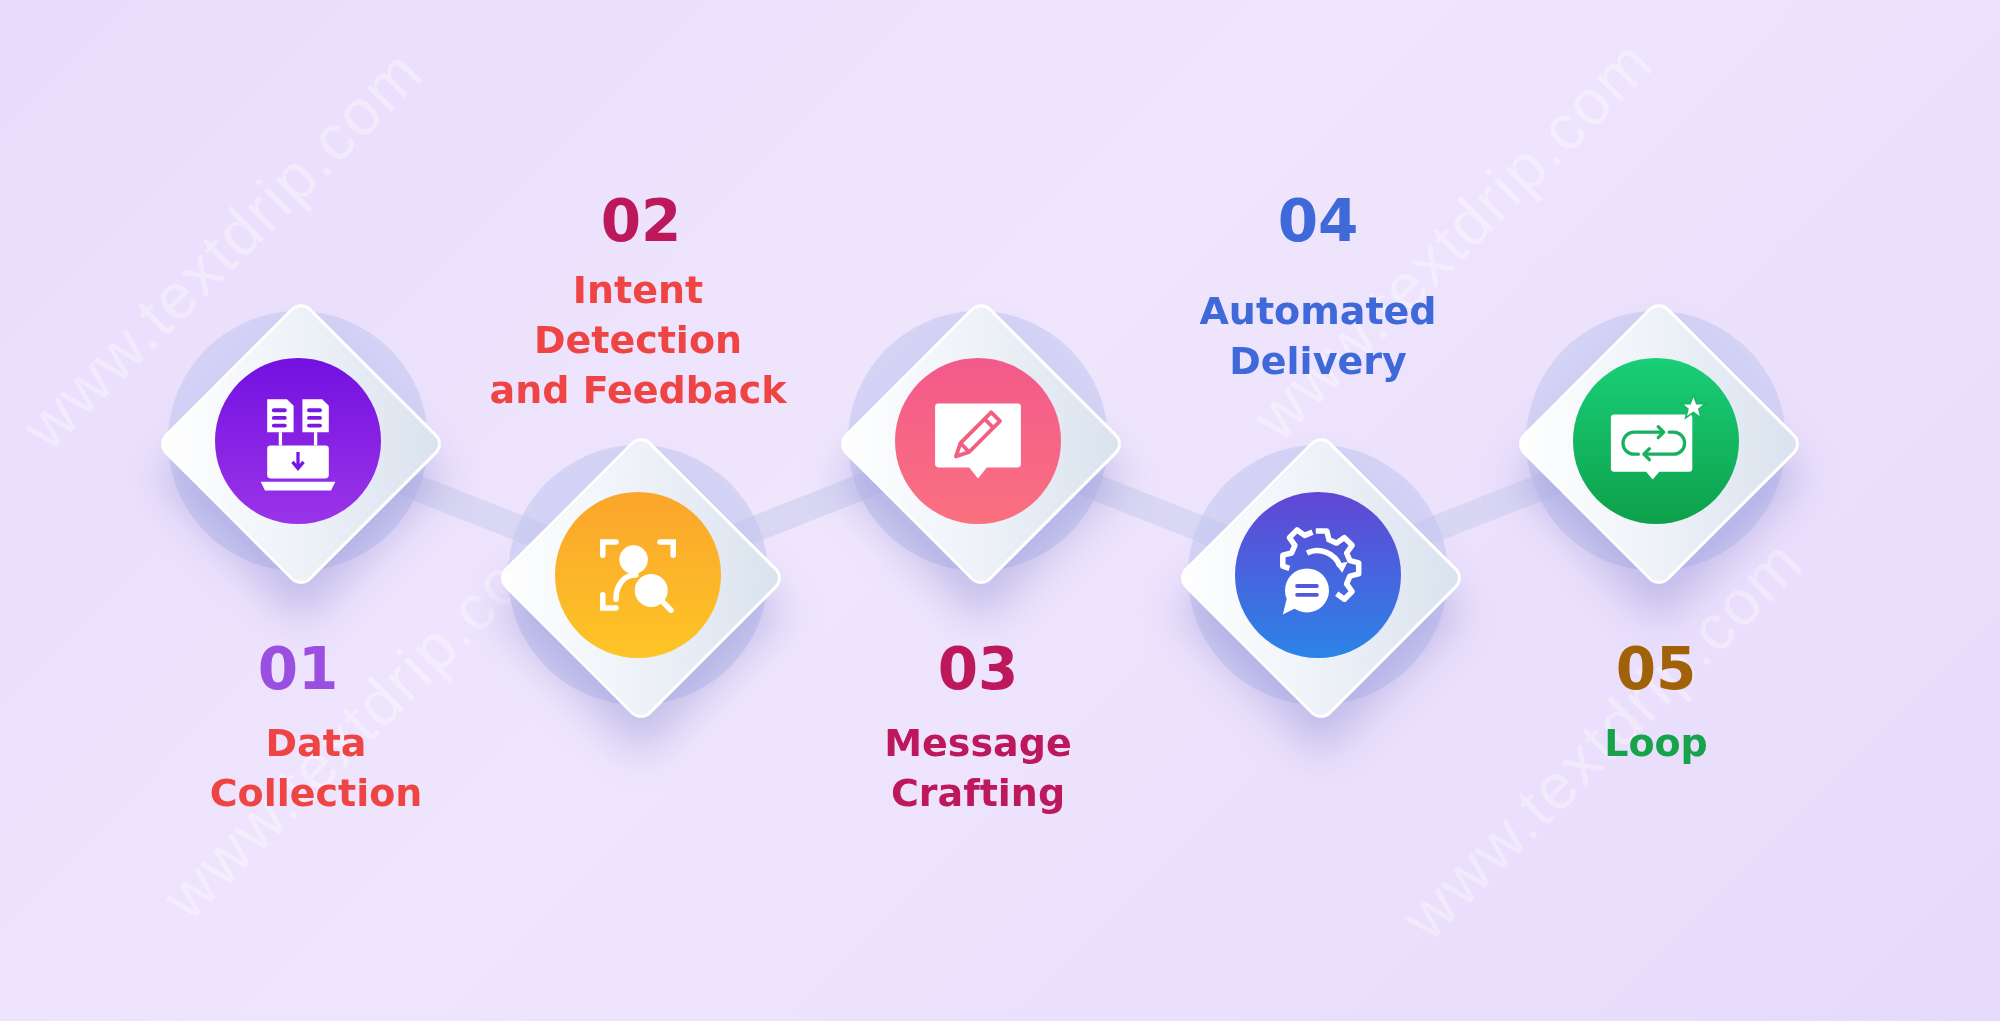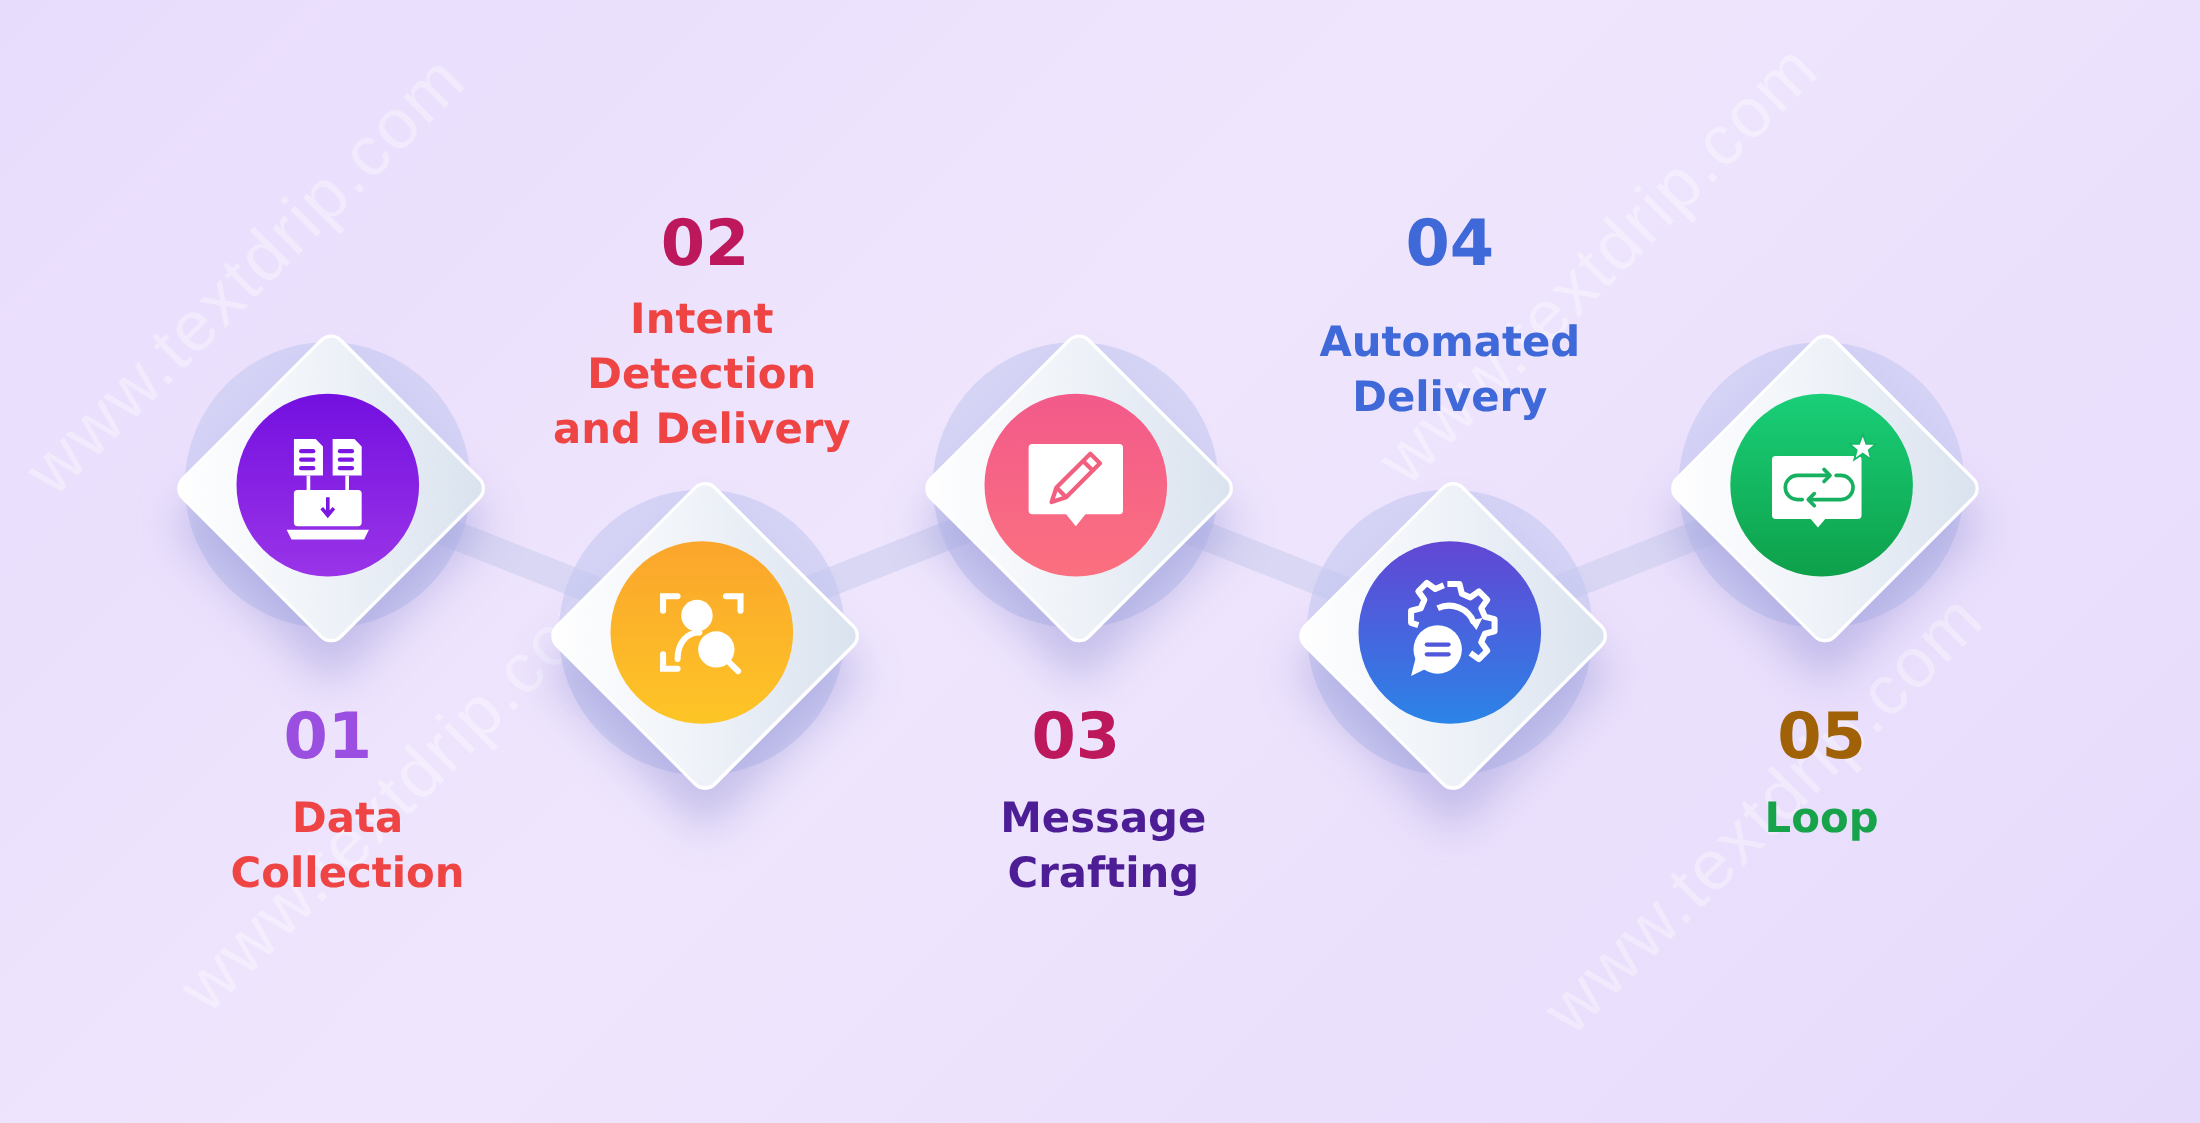--- a/index.html
+++ b/index.html
@@ -76,39 +76,39 @@
         </g>
       <circle cx="46" cy="36" r="13" fill="#fff"></circle>
       <circle cx="62" cy="64" r="15" fill="#fff"></circle>
       <line x1="72" y1="74" x2="80" y2="82" stroke="#fff" stroke-width="5" stroke-linecap="round"></line>
     </svg>
   </div>
   <div class="num" style="left:491px;top:192px;color:#be185d;">02</div>
   <div class="lbl" style="left:478px;top:265px;color:#ef4444;">
     <span>Intent</span>
     <span>Detection</span>
-    <span>and Delivery</span>
+    <span>and Feedback</span>
   </div>
 </div>
 
 <div>
   <div class="halo" style="left:848px;top:311px;"></div>
   <div class="diamond" style="left:878px;top:341px;"></div>
   <div class="circle" style="left:895px;top:358px;background:linear-gradient(180deg,#f25a8a,#fb7080);">
     <svg viewBox="0 0 100 100">
       <path d="M14 16h72a3 3 0 0 1 3 3v52a3 3 0 0 1-3 3H58l-8 10-8-10H14a3 3 0 0 1-3-3V19a3 3 0 0 1 3-3z" fill="#fff"></path>
       <g fill="none" stroke="#f2607f" stroke-width="3.5" stroke-linejoin="round">
           <path d="M62 24l8 8-28 28-12 4 4-12z"></path>
           <line x1="56" y1="30" x2="64" y2="38"></line>
           <line x1="34" y1="52" x2="42" y2="60"></line>
         </g>
     </svg>
   </div>
   <div class="num" style="left:828px;top:640px;color:#be185d;">03</div>
-  <div class="lbl" style="left:843px;top:718px;color:#4c1d95;">
+  <div class="lbl" style="left:818px;top:718px;color:#be185d;">
     <span>Message</span>
     <span>Crafting</span>
   </div>
 </div>
 
 <div>
   <div class="halo" style="left:1188px;top:445px;"></div>
   <div class="diamond" style="left:1218px;top:475px;"></div>
   <div class="circle" style="left:1235px;top:492px;background:linear-gradient(180deg,#6246d4,#2b84e8);">
     <svg viewBox="0 0 100 100">

